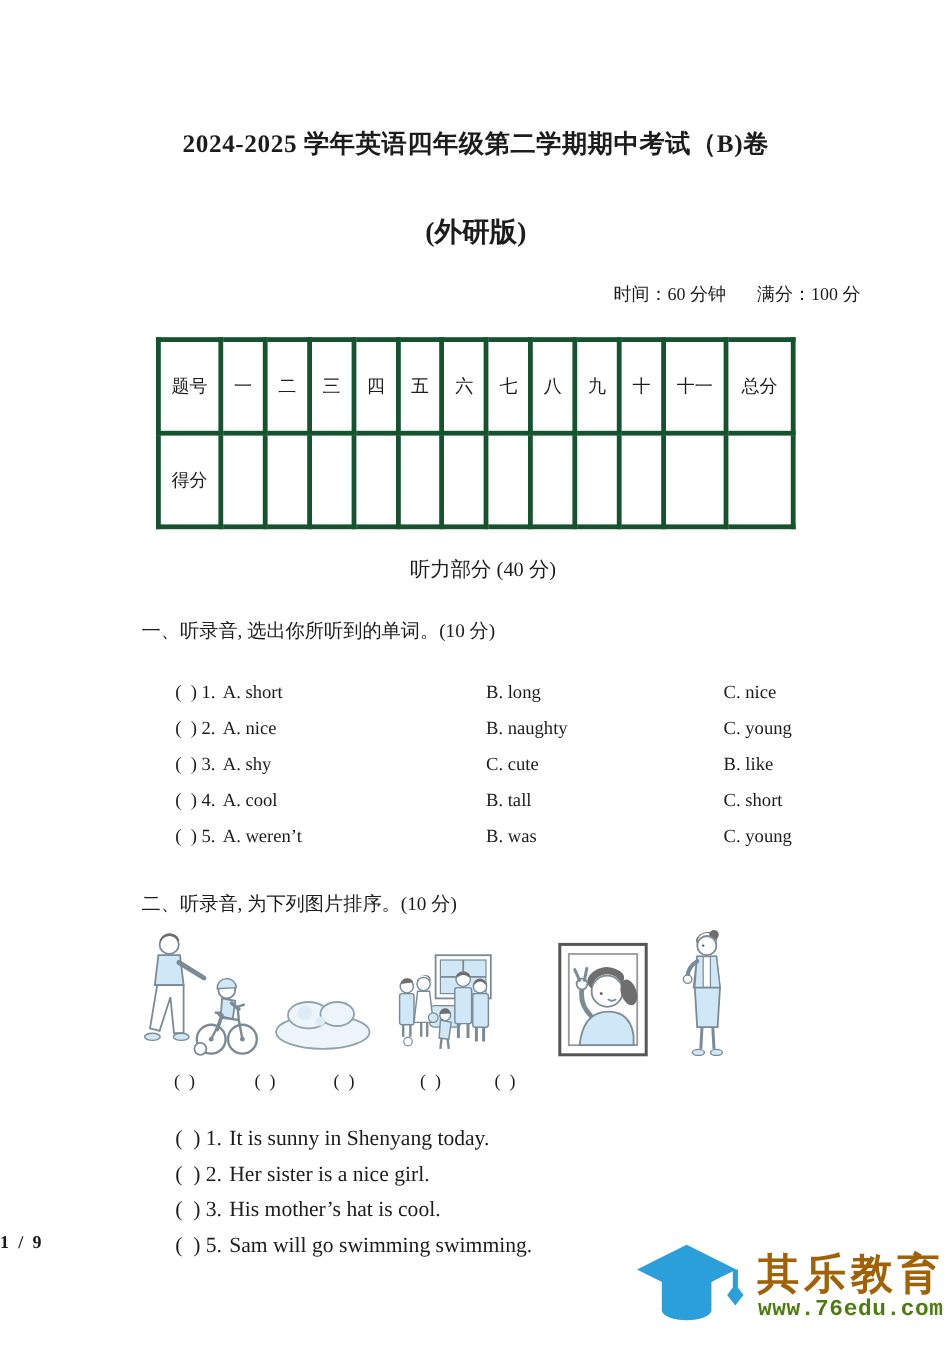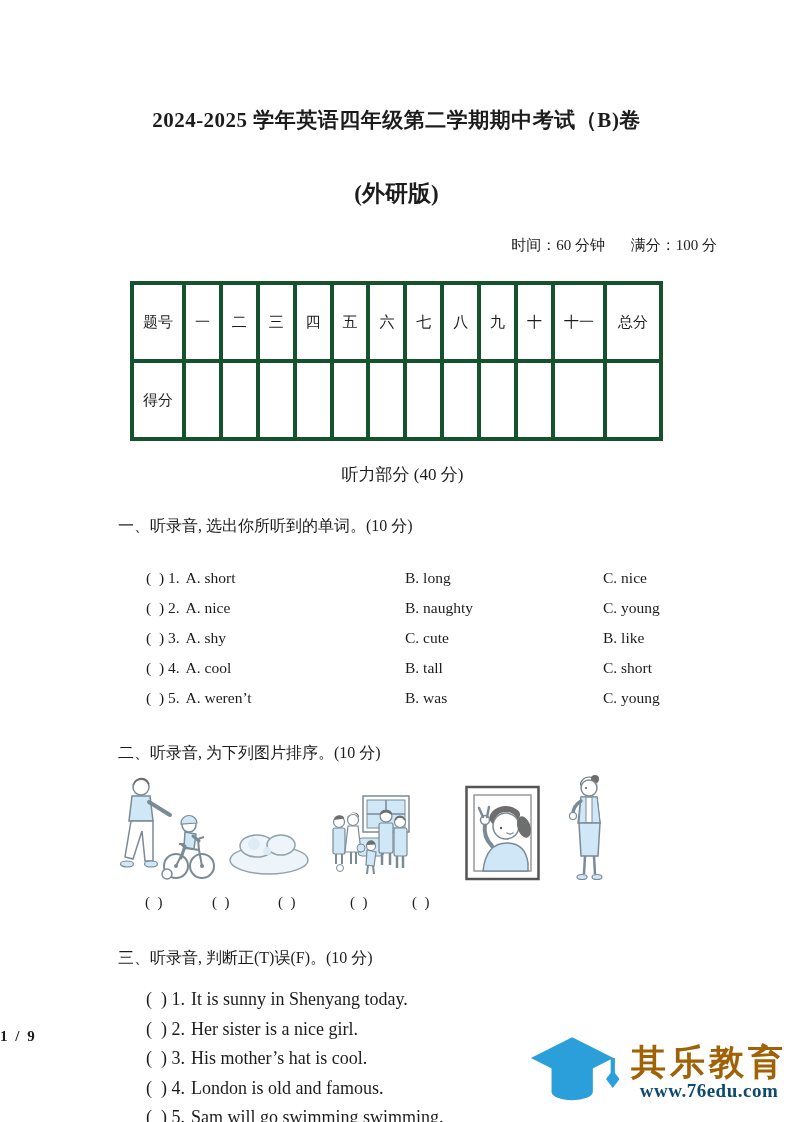--- a/index.html
+++ b/index.html
@@ -21,21 +21,21 @@
   .pics-row{position:relative;height:114px;margin:8px 0 0 115px;width:560px;}
   .pic{position:absolute;bottom:0;}
   .blank-row{position:relative;height:24px;margin:8px 0 0 130px;font-size:15px;}
   .blank-row span{position:absolute;white-space:pre;}
   .stmt-list{margin:16px 0 0 146px;font-size:18px;}
   .stmt-row{line-height:29.6px;}
   .page-num{position:absolute;top:1028px;left:0;width:100%;text-align:left;font-size:15px;font-weight:700;letter-spacing:2px;}
   .brand{position:absolute;right:6px;bottom:10px;display:flex;align-items:center;gap:10px;}
   .brand-text{display:flex;flex-direction:column;align-items:center;}
   .brand-name{font-family:"Liberation Sans","DejaVu Sans",sans-serif;font-weight:800;font-size:35px;letter-spacing:4px;color:#a16207;line-height:1.05;}
-  .brand-url{font-family:Liberation Serif, serif;font-weight:700;font-size:19px;color:#0c4a6e;letter-spacing:.5px;}
+  .brand-url{font-family:Liberation Mono, monospace;font-weight:700;font-size:19px;color:#4d7c0f;letter-spacing:.5px;}
   svg .ln{stroke:#7b8b96;fill:none;}
   svg .fillblue{fill:#cfe7f6;stroke:#7b8b96;}
   svg .fillwhite{fill:#ffffff;stroke:#7b8b96;}
   svg .hair{fill:#6e6e6e;stroke:none;}
 </style>
 </head>
 <body>
 
 <div class="page">
 
@@ -222,26 +222,24 @@
   </div>
 
   <div class="blank-row">
     <span style="left:15px">(  )</span>
     <span style="left:82px">(  )</span>
     <span style="left:148px">(  )</span>
     <span style="left:220px">(  )</span>
     <span style="left:282px">(  )</span>
   </div>
 
-  <div class="sec-heading">三、听录音, 判断正(T)误(F)。(10 分)</div>
   <div class="stmt-list">
     <div class="stmt-row"><span class="paren-label">(  ) 1.</span><span>It is sunny in Shenyang today.</span></div>
     <div class="stmt-row"><span class="paren-label">(  ) 2.</span><span>Her sister is a nice girl.</span></div>
     <div class="stmt-row"><span class="paren-label">(  ) 3.</span><span>His mother’s hat is cool.</span></div>
-    <div class="stmt-row"><span class="paren-label">(  ) 4.</span><span>London is old and famous.</span></div>
     <div class="stmt-row"><span class="paren-label">(  ) 5.</span><span>Sam will go swimming swimming.</span></div>
   </div>
 
   <div class="page-num">1 / 9</div>
 
   <div class="brand">
     <svg width="92" height="78" viewBox="0 0 98 80">
       <polygon points="46,2 90,24 46,46 2,24" fill="#2b9fda"></polygon>
       <path d="M24,33 h44 v27 a22,9 0 0 1 -44,0 z" fill="#2b9fda"></path>
       <rect x="87" y="24" width="4.5" height="16" fill="#2b9fda"></rect>

